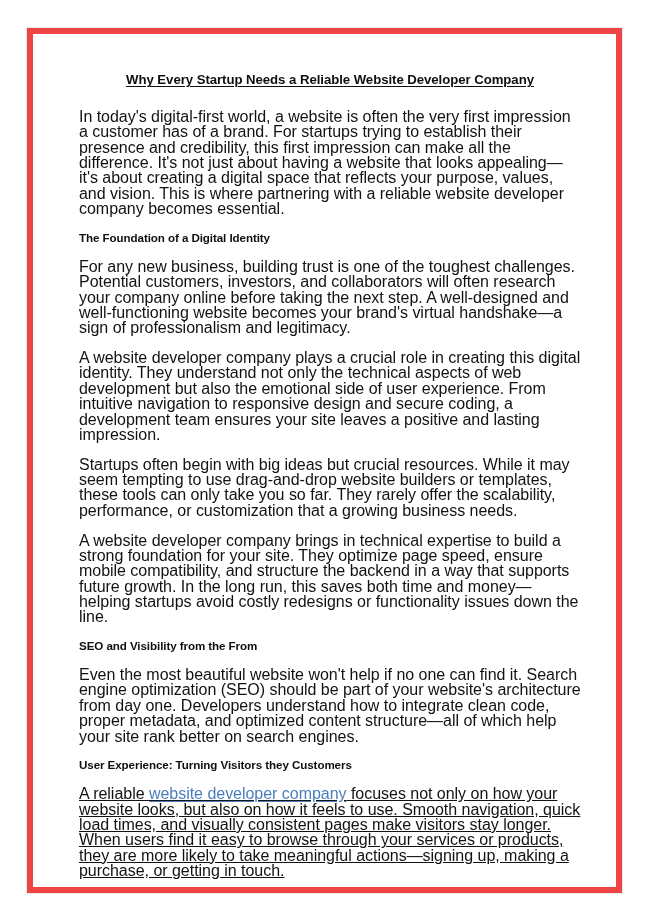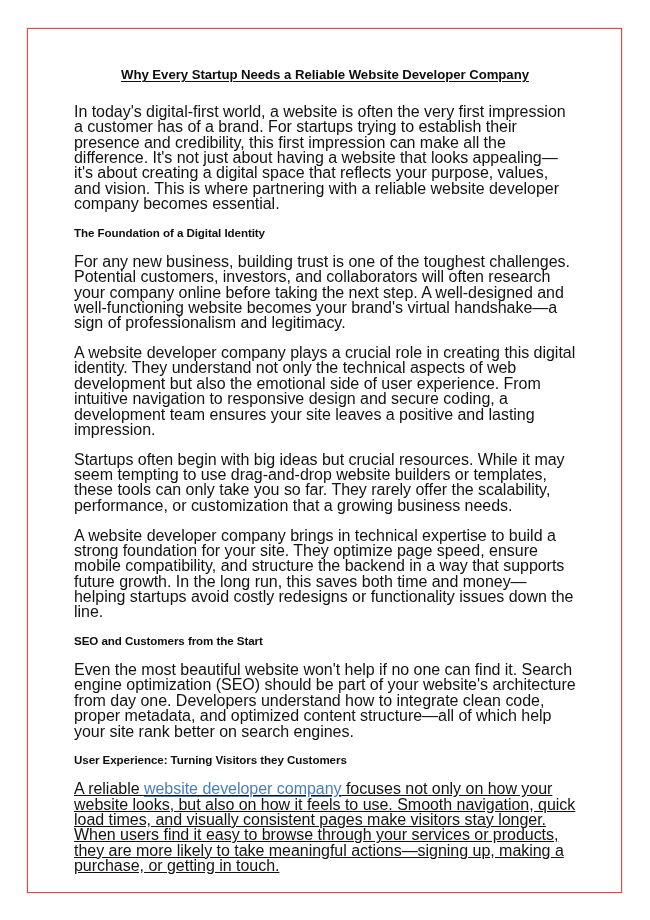--- a/index.html
+++ b/index.html
@@ -19,21 +19,21 @@
     height: 920px;
     background: #ffffff;
   }
   .page-sheet {
     position: absolute;
     left: 27px;
     top: 28px;
     width: 595px;
     height: 865px;
     background: #ffffff;
-    border: 1px solid #ef4444;
+    border: 6px solid #ef4444;
     box-sizing: border-box;
     box-shadow: 0 0 0 0.5px rgba(120,120,125,0.35);
   }
   .page-content {
     position: absolute;
     left: 46px;
     top: 38px;
     width: 502px;
   }
   .doc-title {
@@ -92,21 +92,21 @@
 
       <p class="doc-para">For any new business, building trust is one of the toughest challenges. Potential customers, investors, and collaborators will often research your company online before taking the next step. A well-designed and well-functioning website becomes your brand's virtual handshake—a sign of professionalism and legitimacy.</p>
 
       <p class="doc-para">A website developer company plays a crucial role in creating this digital identity. They understand not only the technical aspects of web development but also the emotional side of user experience. From intuitive navigation to responsive design and secure coding, a development team ensures your site leaves a positive and lasting impression.</p>
 
 
       <p class="doc-para">Startups often begin with big ideas but crucial resources. While it may seem tempting to use drag-and-drop website builders or templates, these tools can only take you so far. They rarely offer the scalability, performance, or customization that a growing business needs.</p>
 
       <p class="doc-para">A website developer company brings in technical expertise to build a strong foundation for your site. They optimize page speed, ensure mobile compatibility, and structure the backend in a way that supports future growth. In the long run, this saves both time and money—helping startups avoid costly redesigns or functionality issues down the line.</p>
 
-      <h2 class="doc-heading">SEO and Customers from the Start</h2>
+      <h2 class="doc-heading">SEO and Visibility from the From</h2>
 
       <p class="doc-para">Even the most beautiful website won't help if no one can find it. Search engine optimization (SEO) should be part of your website's architecture from day one. Developers understand how to integrate clean code, proper metadata, and optimized content structure—all of which help your site rank better on search engines.</p>
 
 
       <h2 class="doc-heading">User Experience: Turning Visitors they Customers</h2>
 
       <p class="doc-para"><span>A reliable </span><a class="doc-link" href="#">website developer company</a><span> focuses not only on how your website looks, but also on how it feels to use. Smooth navigation, quick load times, and visually consistent pages make visitors stay longer. When users find it easy to browse through your services or products, they are more likely to take meaningful actions—signing up, making a purchase, or getting in touch.</span></p>
 
     </div>
   </div>

